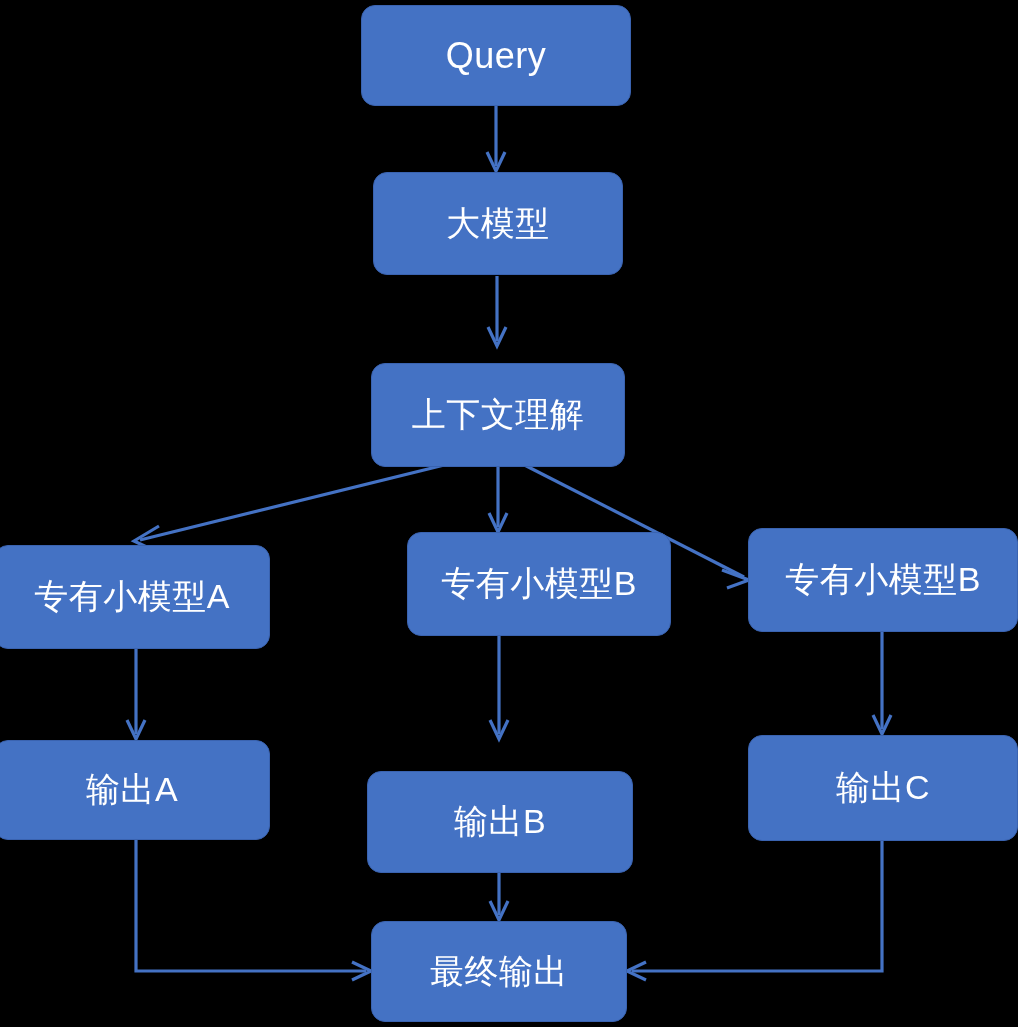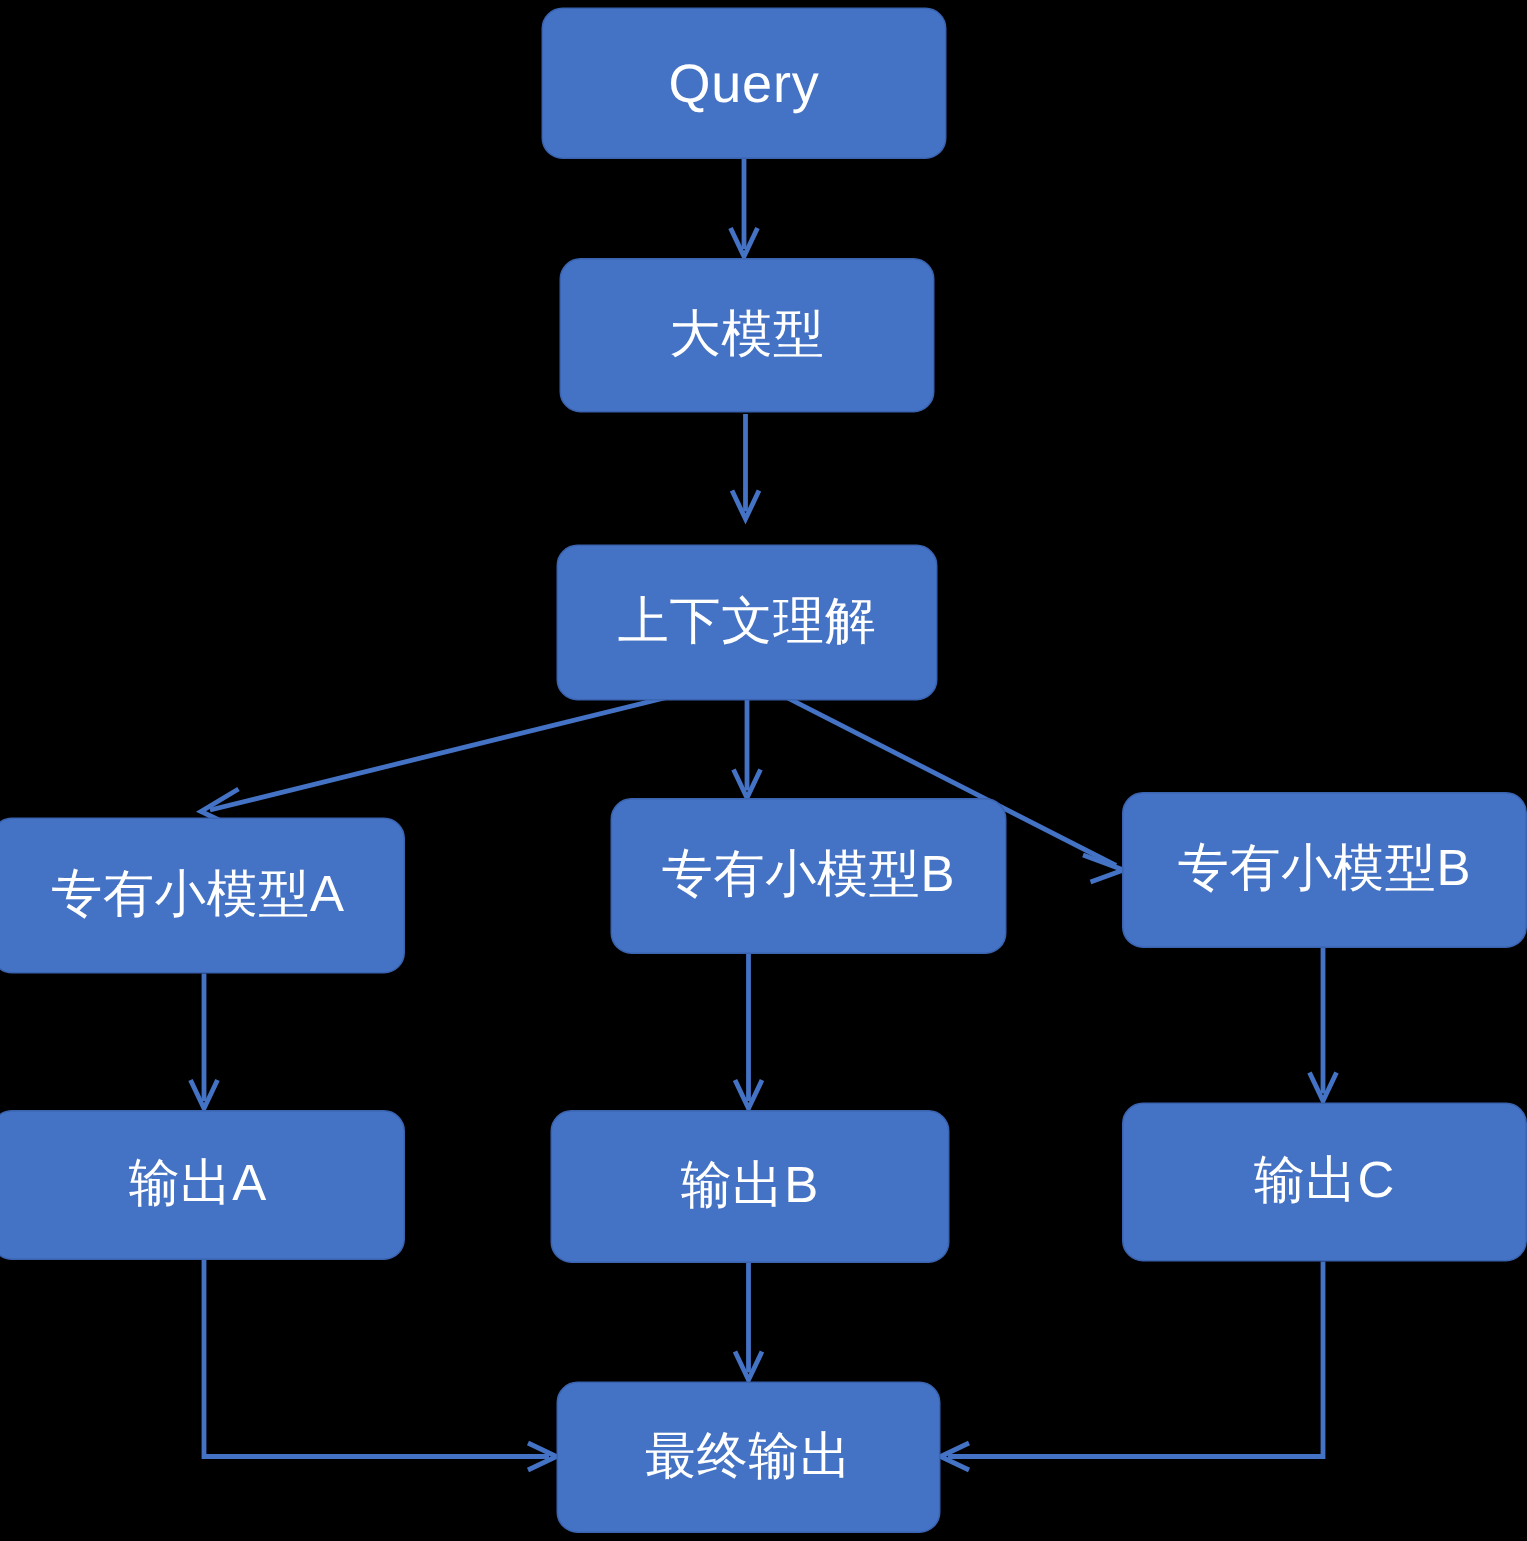--- a/index.html
+++ b/index.html
@@ -114,19 +114,19 @@
   <div class="node" style="left:371px; top:347px; width:254px; height:104px;margin-top:16px;">上下文理解</div>
 
   <div class="node" style="left:-6px; top:545px; width:276px; height:104px;">专有小模型A</div>
 
   <div class="node" style="left:367px; top:532px; width:264px; height:104px;margin-left:40px;">专有小模型B</div>
 
   <div class="node" style="left:748px; top:528px; width:270px; height:104px;">专有小模型B</div>
 
   <div class="node" style="left:-6px; top:740px; width:276px; height:100px;">输出A</div>
 
-  <div class="node" style="left:367px; top:740px; width:266px; height:102px;">输出B</div>
+  <div class="node" style="left:367px; top:771px; width:266px; height:102px;">输出B</div>
 
   <div class="node" style="left:748px; top:735px; width:270px; height:106px;">输出C</div>
 
   <div class="node" style="left:371px; top:921px; width:256px; height:101px;">最终输出</div>
 
 </div>
 
 </body></html>

